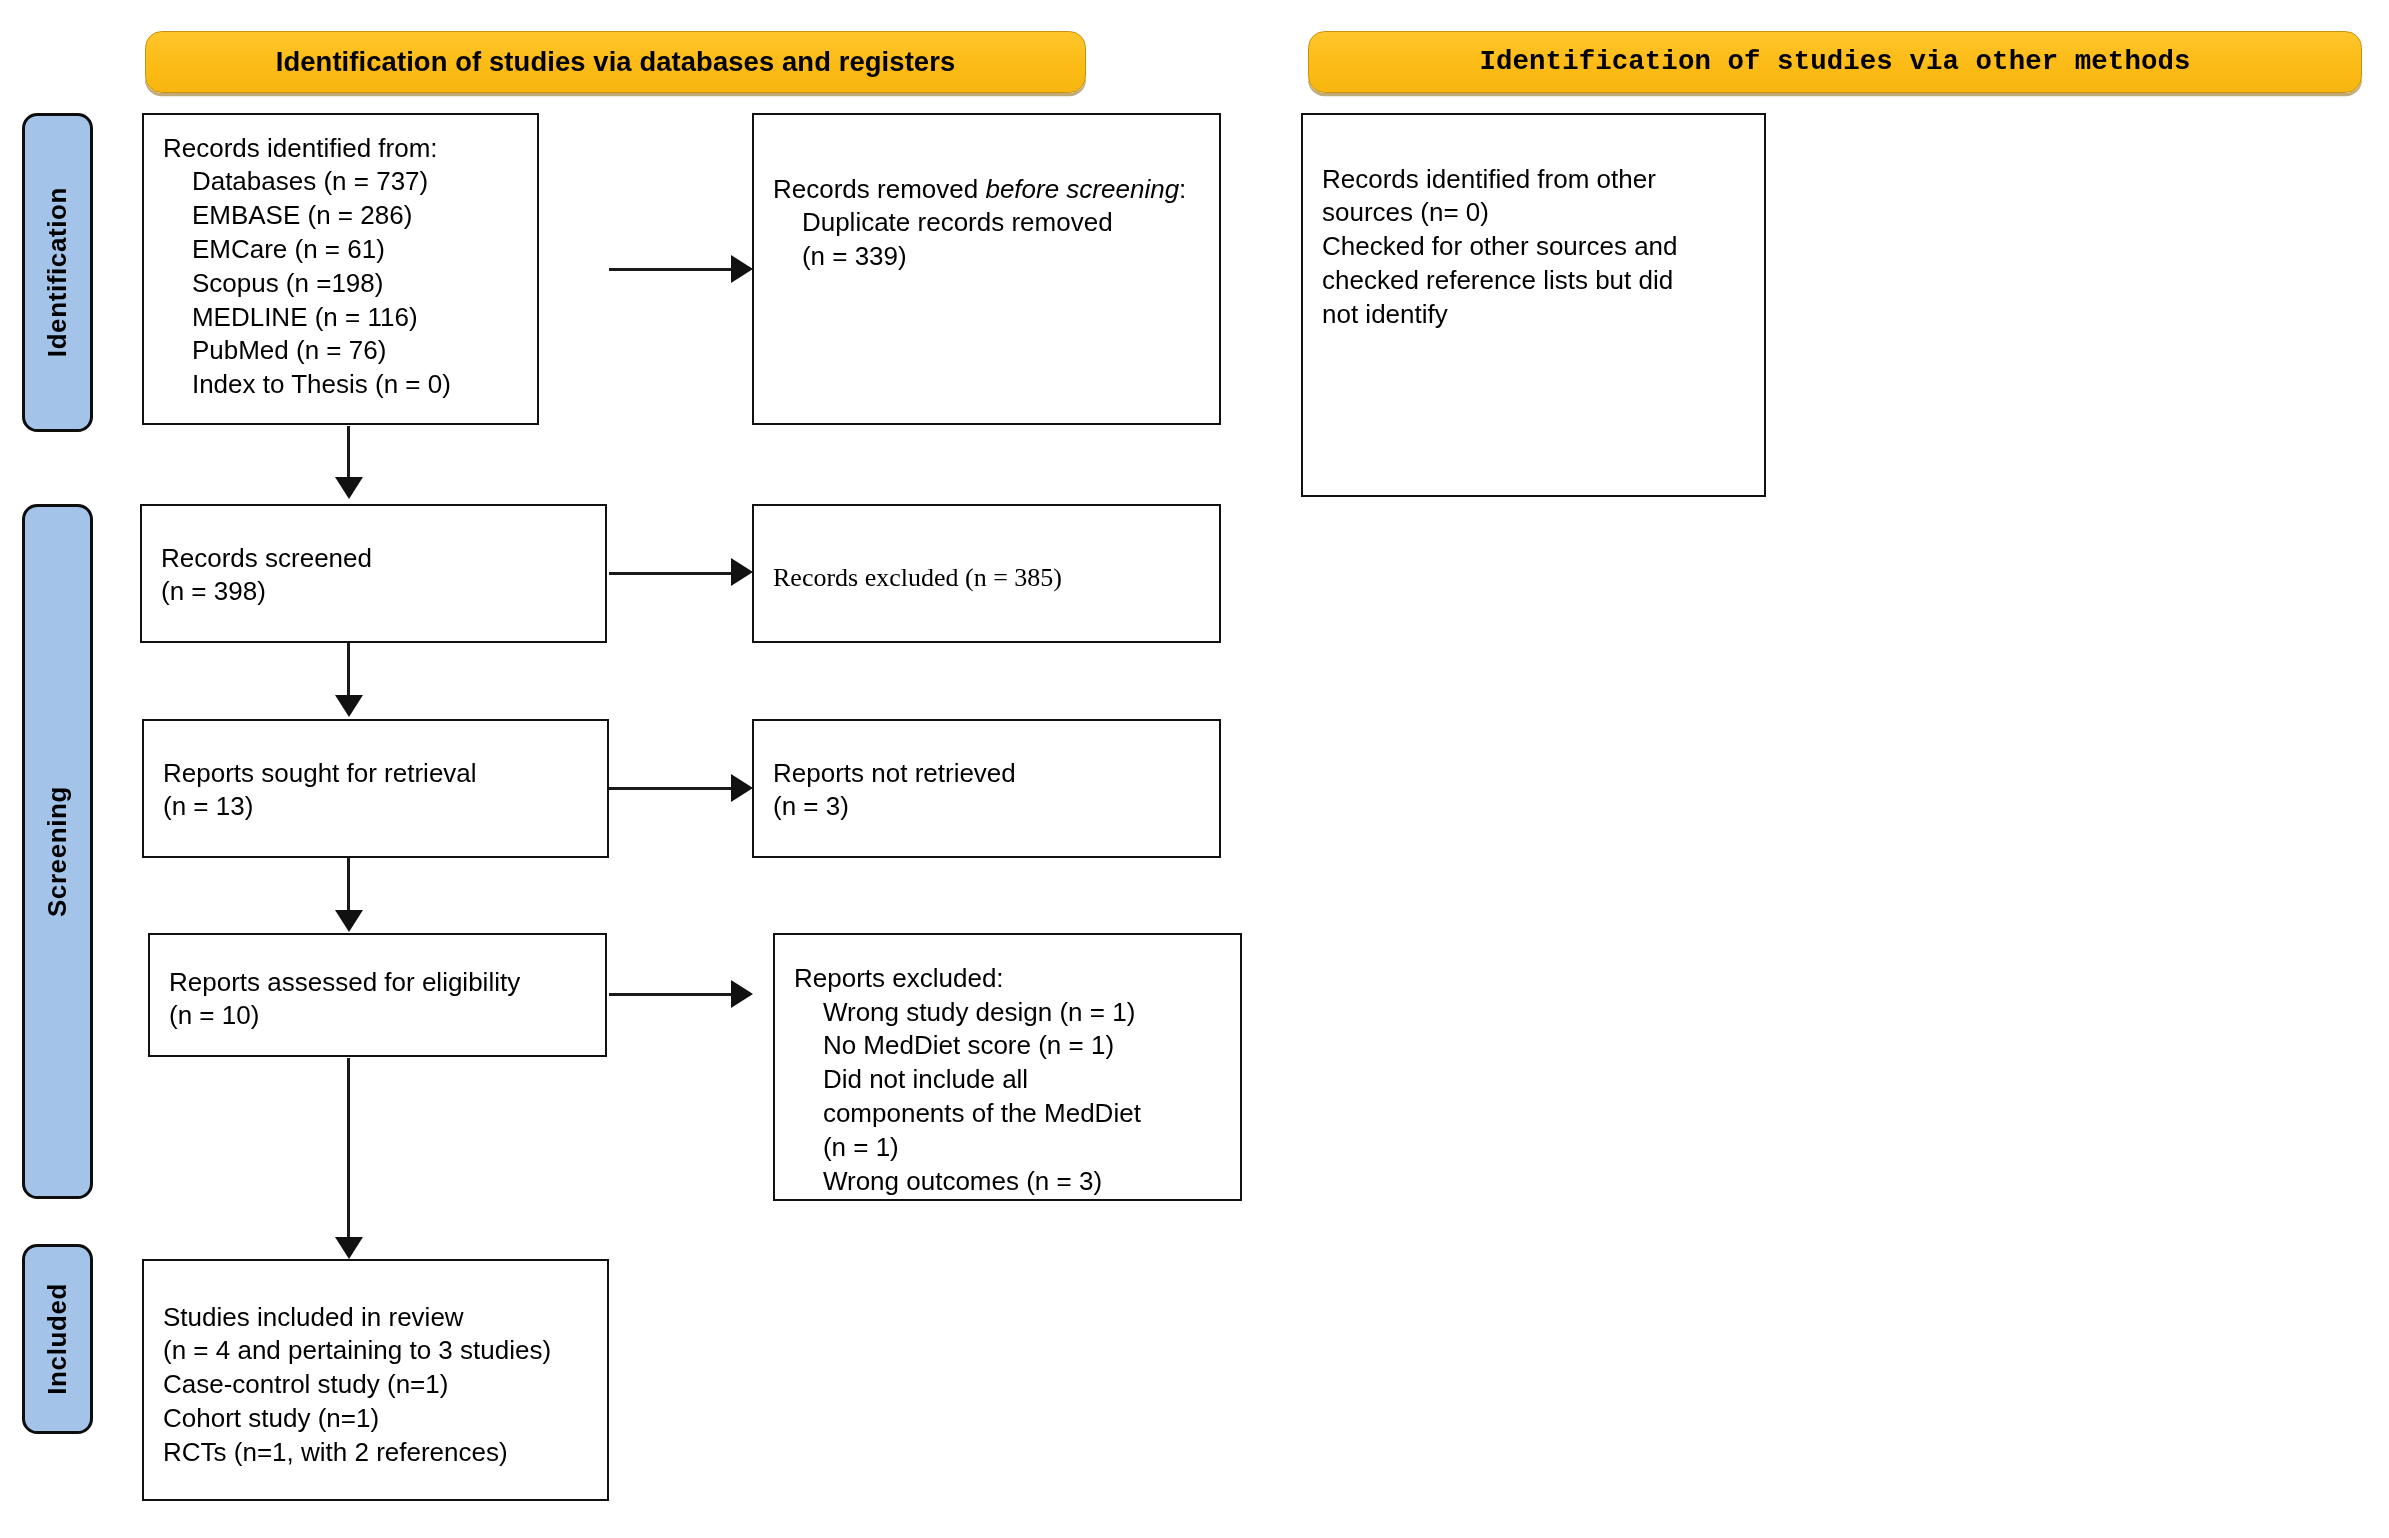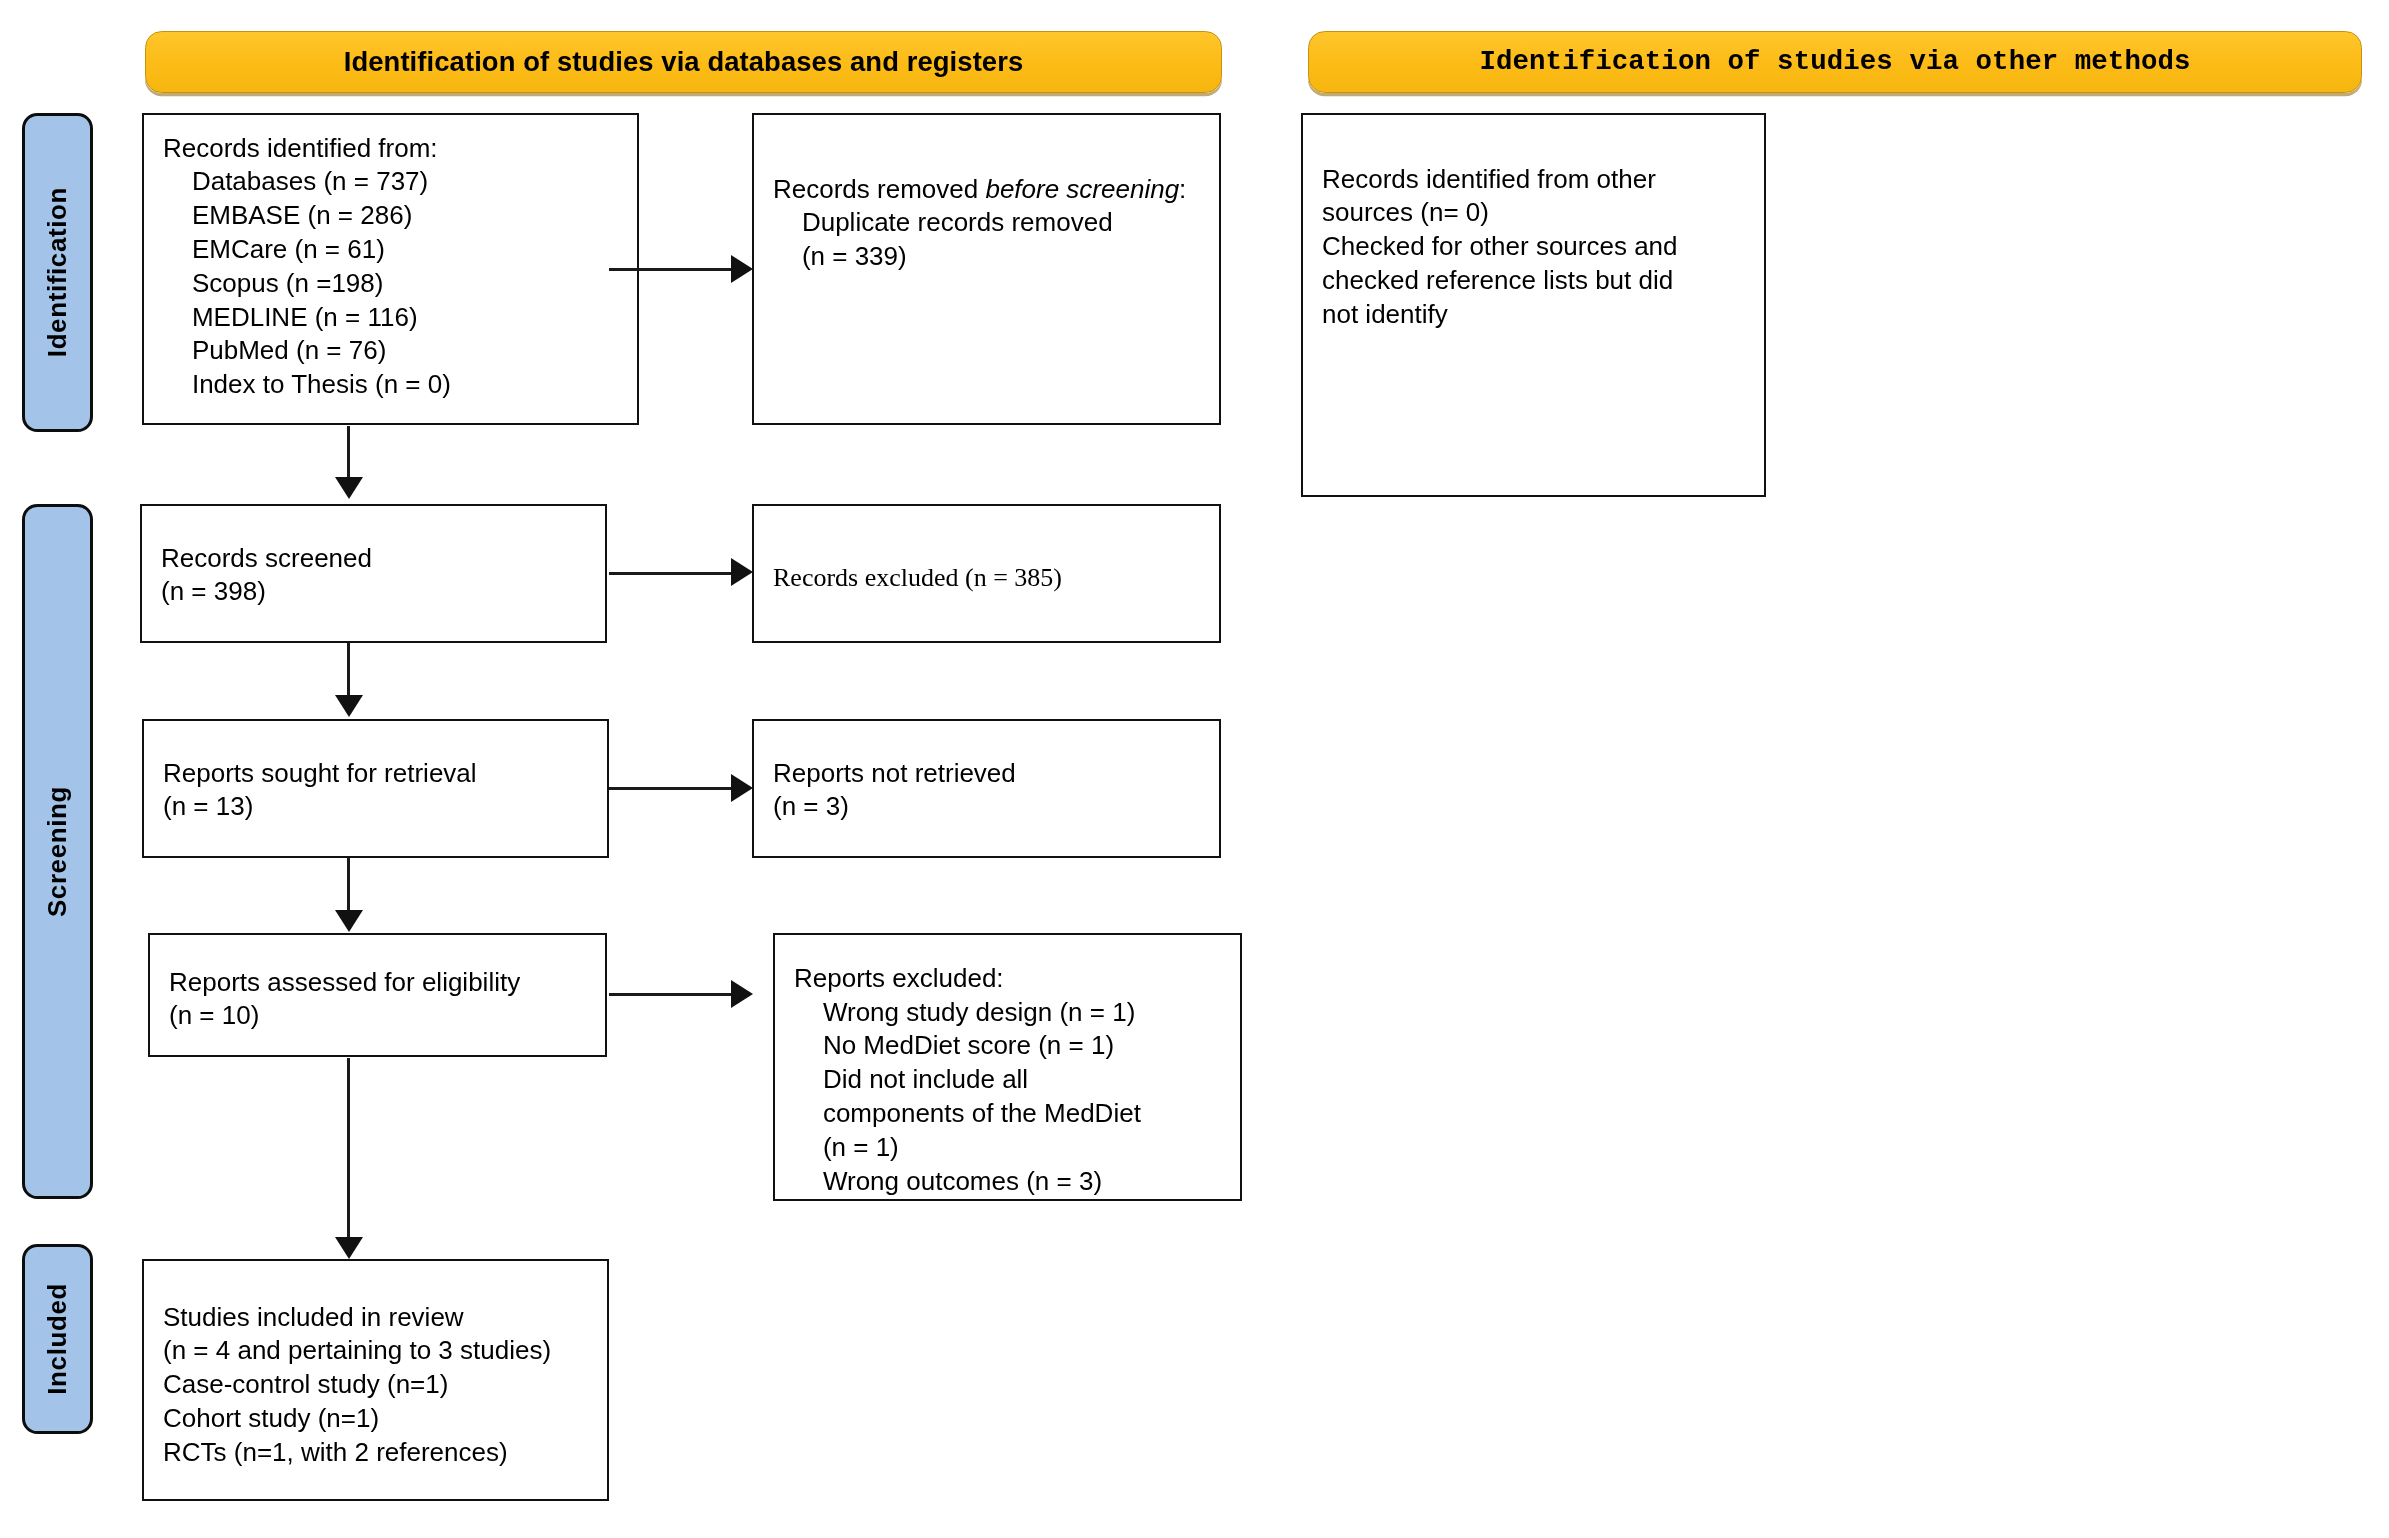--- a/index.html
+++ b/index.html
@@ -104,41 +104,41 @@
     border-left: 14.7px solid transparent;
     border-right: 14.7px solid transparent;
     border-top: 22px solid #111111;
   }
 </style>
 </head>
 <body>
 
 <div id="stage">
 
-  <div class="banner" style="left:145px; top:31px; width:1077px; height:62px;">
+  <div class="banner" style="left:145px; top:31px; width:941px; height:62px;">
     <span class="banner-label">Identification of studies via databases and registers</span>
   </div>
 
   <div class="banner" style="left:1308px; top:31px; width:1054px; height:62px;font-family:Liberation Mono, monospace;">
     <span class="banner-label">Identification of studies via other methods</span>
   </div>
 
   <div class="rail" style="left:22px; top:113px; width:71px; height:319px;">
     <span class="rail-label">Identification</span>
   </div>
 
   <div class="rail" style="left:22px; top:504px; width:71px; height:695px;">
     <span class="rail-label">Screening</span>
   </div>
 
   <div class="rail" style="left:22px; top:1244px; width:71px; height:190px;">
     <span class="rail-label">Included</span>
   </div>
 
-  <div class="node" style="left:142px; top:113px; width:497px; height:312px;">
+  <div class="node" style="left:142px; top:113px; width:397px; height:312px;">
     <div class="node-text">Records identified from:
     Databases (n = 737)
     EMBASE (n = 286)
     EMCare (n = 61)
     Scopus (n =198)
     MEDLINE (n = 116)
     PubMed (n = 76)
     Index to Thesis (n = 0)</div>
   </div>
 

